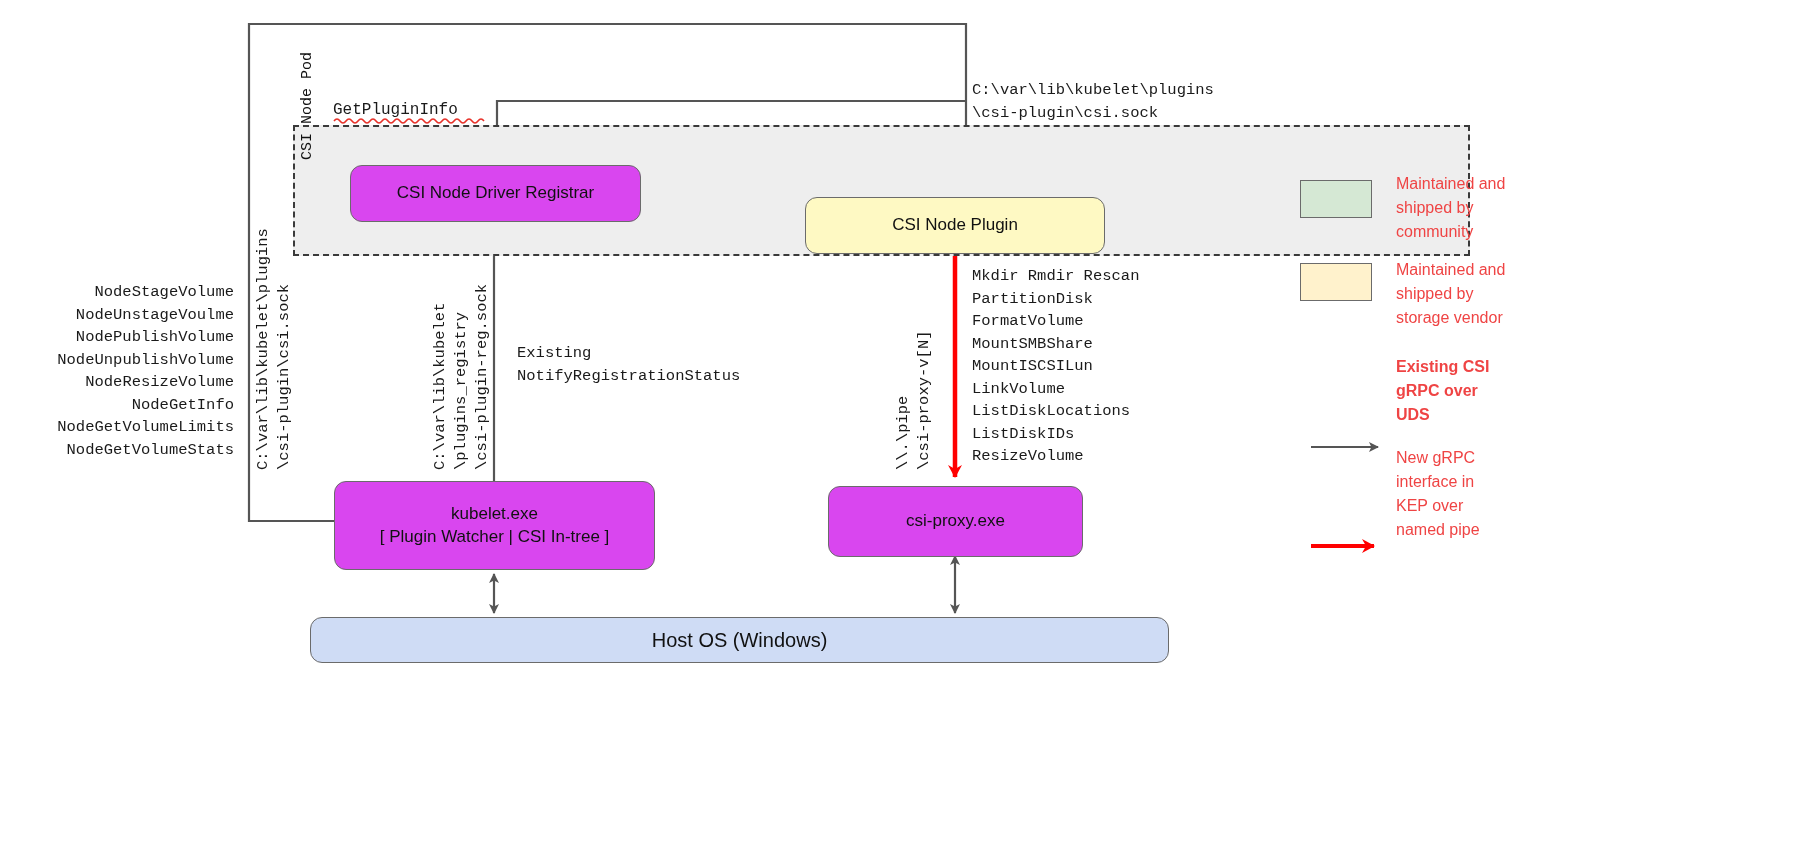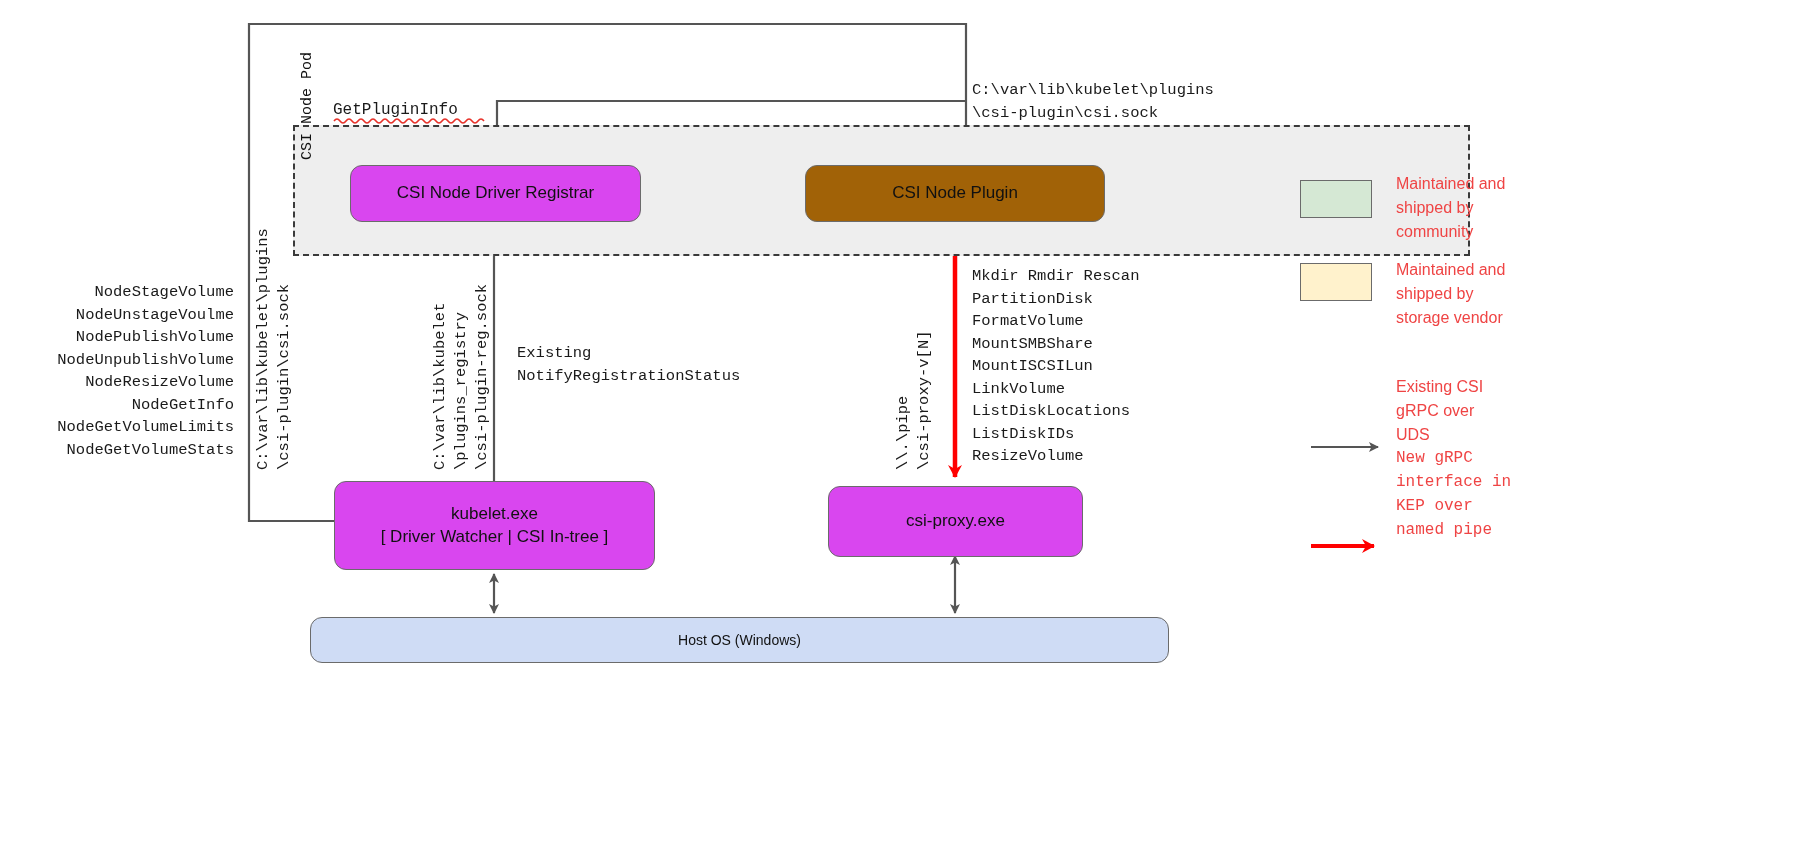--- a/index.html
+++ b/index.html
@@ -56,28 +56,28 @@
     border-radius: 12px;
     display: flex;
     align-items: center;
     justify-content: center;
     text-align: center;
     font-size: 17px;
     color: #111;
     line-height: 1.35;
   }
   .node.green { background: #d946ef; }
-  .node.yellow { background: #a16207; }
+  .node.yellow { background: #fef9c3; margin-top: 32px; }
   .node.blue { background: #cfdcf5; border-color: #6b6b6b; }
 
   #registrar-box { left: 350px; top: 165px; width: 291px; height: 57px; }
   #plugin-box    { left: 805px; top: 165px; width: 300px; height: 57px; }
   #kubelet-box   { left: 334px; top: 481px; width: 321px; height: 89px; }
   #csiproxy-box  { left: 828px; top: 486px; width: 255px; height: 71px; }
-  #hostos-box    { left: 310px; top: 617px; width: 859px; height: 46px; font-size: 14px;}
+  #hostos-box    { left: 310px; top: 617px; width: 859px; height: 46px; font-size: 20px;}
 
   
   .txt {
     position: absolute;
     font-size: 15.5px;
     color: #1a1a1a;
     white-space: pre;
     line-height: 22.5px;
   }
   #getplugininfo-label {
@@ -116,22 +116,22 @@
     position: absolute;
     left: 1396px;
     font-size: 16px;
     color: #ef4444;
     line-height: 24px;
     white-space: pre-line;
     width: 190px;
   }
   #legend-tx-1 { top: 172px; }
   #legend-tx-2 { top: 258px; }
-  #legend-tx-3 { top: 375px; }
-  #legend-tx-4 { top: 446px; font-family: Liberation Mono, monospace; }
+  #legend-tx-3 { top: 355px; font-weight: bold; }
+  #legend-tx-4 { top: 446px; }
 </style>
 </head>
 <body>
 
 <svg id="canvas" viewBox="0 0 1818 842" xmlns="http://www.w3.org/2000/svg">
   <defs>
     <marker id="arrowGray" markerWidth="12" markerHeight="12" refX="9" refY="5" orient="auto" markerUnits="userSpaceOnUse">
       <path d="M0,0 L10,5 L0,10 L2.4,5 z" fill="#555555"></path>
     </marker>
     <marker id="arrowGrayStart" markerWidth="12" markerHeight="12" refX="1" refY="5" orient="auto" markerUnits="userSpaceOnUse">
@@ -185,21 +185,21 @@
   <span>CSI Node Driver Registrar</span>
 </div>
 
 <div id="plugin-box" class="node yellow">
   <span>CSI Node Plugin</span>
 </div>
 
 <div id="kubelet-box" class="node green">
   <div>
     <div>kubelet.exe</div>
-    <div>[ Driver Watcher | CSI In-tree ]</div>
+    <div>[ Plugin Watcher | CSI In-tree ]</div>
   </div>
 </div>
 
 <div id="csiproxy-box" class="node green">
   <span>csi-proxy.exe</span>
 </div>
 
 <div id="hostos-box" class="node blue">
   <span>Host OS (Windows)</span>
 </div>

